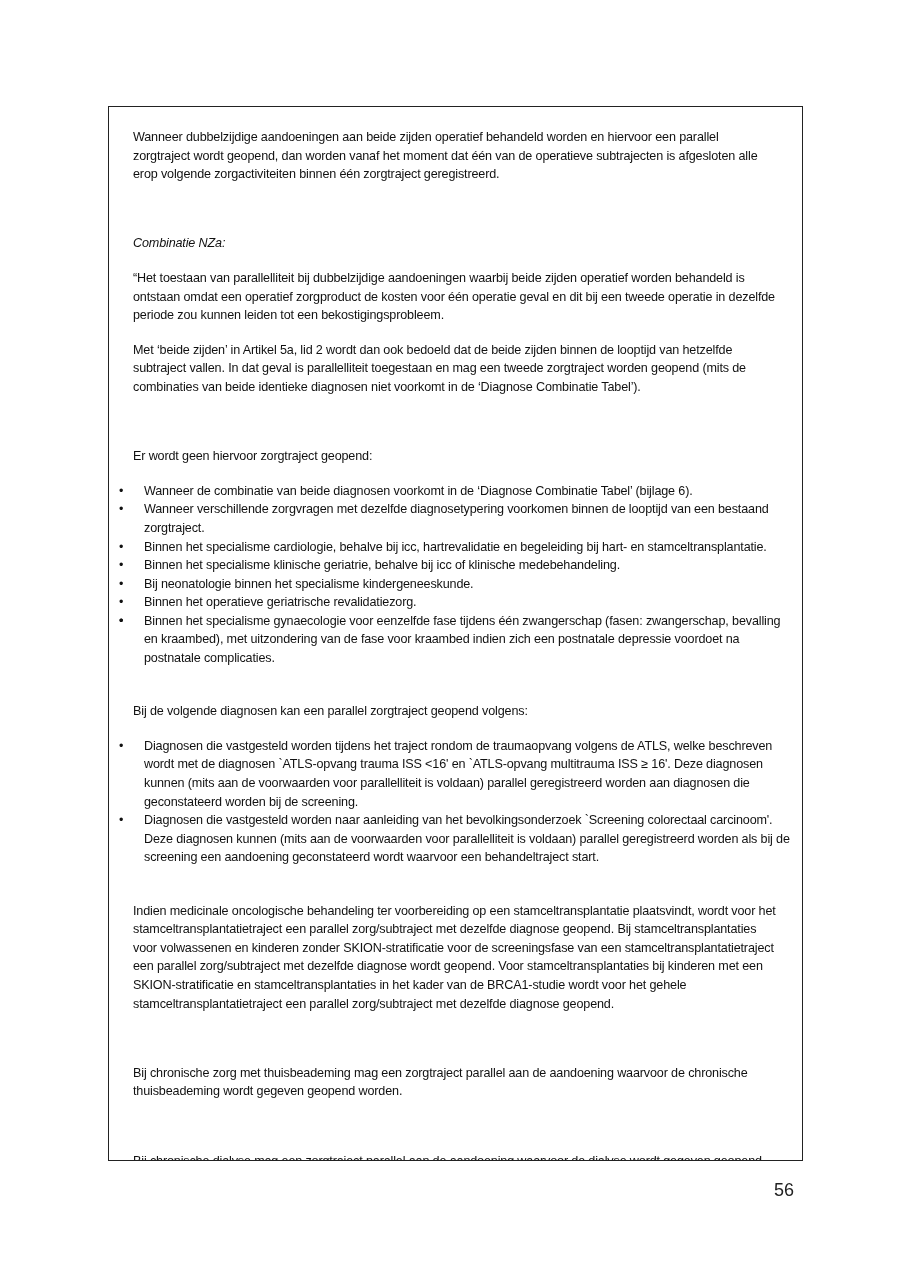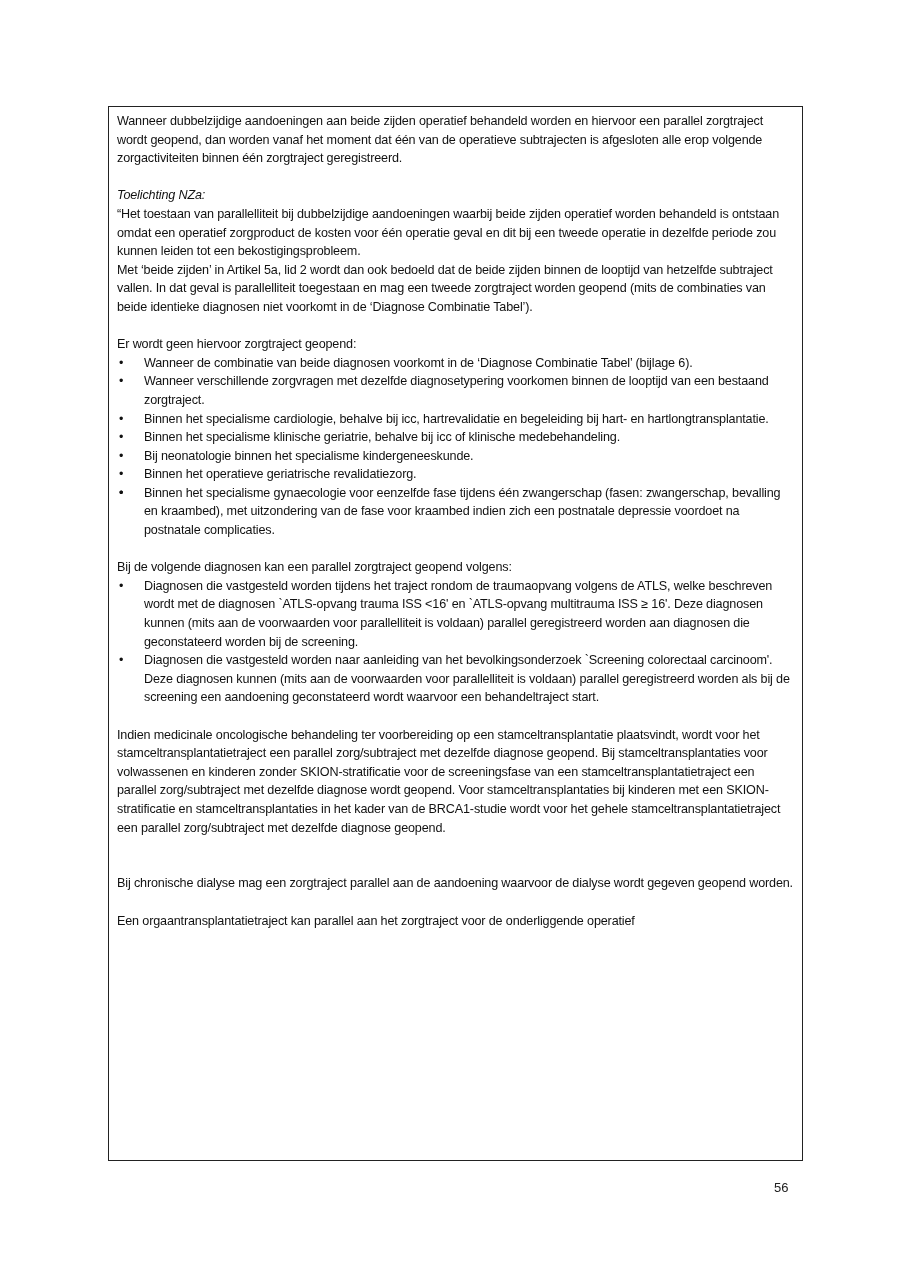--- a/index.html
+++ b/index.html
@@ -1,56 +1,57 @@
 <!DOCTYPE html>
 <html><head>
 <meta charset="utf-8">
 <style>
   html, body { margin: 0; padding: 0; background: #ffffff; }
   body { width: 900px; height: 1272px; position: relative; overflow: hidden;
          font-family: "Liberation Sans", sans-serif; color: #111; }
   .box { position: absolute; left: 108px; top: 106px; width: 695px; height: 1055px;
          border: 1px solid #222; box-sizing: border-box; padding: 5px 8px 0 8px; overflow: hidden; }
-  p { margin: 0; font-size: 12.6px; line-height: 18.6px; letter-spacing: -0.15px; }
+  p { margin: 16px; font-size: 12.6px; line-height: 18.6px; letter-spacing: -0.15px; }
   .gap { height: 18.6px; }
   .ital { font-style: italic; }
   ul { list-style: none; margin: 0; padding: 0; }
   li { position: relative; padding-left: 27px; font-size: 12.6px; line-height: 18.6px; letter-spacing: -0.15px; }
   li .bullet { position: absolute; left: 2px; top: 0; }
-  .page-num { position: absolute; left: 774px; top: 1180px; font-size: 13px; color: #222; }
+  .page-num { position: absolute; left: 774px; top: 1180px; font-size: 18px; color: #222; }
 </style>
 </head>
 <body>
 
 <div class="box">
   <p>Wanneer dubbelzijdige aandoeningen aan beide zijden operatief behandeld worden en hiervoor een parallel zorgtraject wordt geopend, dan worden vanaf het moment dat één van de operatieve subtrajecten is afgesloten alle erop volgende zorgactiviteiten binnen één zorgtraject geregistreerd.</p>
   <div class="gap"></div>
-  <p class="ital">Toelichting NZa:</p>
+  <p class="ital">Combinatie NZa:</p>
   <p>“Het toestaan van parallelliteit bij dubbelzijdige aandoeningen waarbij beide zijden operatief worden behandeld is ontstaan omdat een operatief zorgproduct de kosten voor één operatie geval en dit bij een tweede operatie in dezelfde periode zou kunnen leiden tot een bekostigingsprobleem.</p>
   <p>Met ‘beide zijden’ in Artikel 5a, lid 2 wordt dan ook bedoeld dat de beide zijden binnen de looptijd van hetzelfde subtraject vallen. In dat geval is parallelliteit toegestaan en mag een tweede zorgtraject worden geopend (mits de combinaties van beide identieke diagnosen niet voorkomt in de ‘Diagnose Combinatie Tabel’).</p>
   <div class="gap"></div>
   <p>Er wordt geen hiervoor zorgtraject geopend:</p>
   <ul>
     <li><span class="bullet">•</span><span>Wanneer de combinatie van beide diagnosen voorkomt in de ‘Diagnose Combinatie Tabel’ (bijlage 6).</span></li>
     <li><span class="bullet">•</span><span>Wanneer verschillende zorgvragen met dezelfde diagnosetypering voorkomen binnen de looptijd van een bestaand zorgtraject.</span></li>
-    <li><span class="bullet">•</span><span>Binnen het specialisme cardiologie, behalve bij icc, hartrevalidatie en begeleiding bij hart- en hartlongtransplantatie.</span></li>
+    <li><span class="bullet">•</span><span>Binnen het specialisme cardiologie, behalve bij icc, hartrevalidatie en begeleiding bij hart- en stamceltransplantatie.</span></li>
     <li><span class="bullet">•</span><span>Binnen het specialisme klinische geriatrie, behalve bij icc of klinische medebehandeling.</span></li>
     <li><span class="bullet">•</span><span>Bij neonatologie binnen het specialisme kindergeneeskunde.</span></li>
     <li><span class="bullet">•</span><span>Binnen het operatieve geriatrische revalidatiezorg.</span></li>
     <li><span class="bullet">•</span></li>
     <li><span class="bullet">•</span><span>Binnen het specialisme gynaecologie voor eenzelfde fase tijdens één zwangerschap (fasen: zwangerschap, bevalling en kraambed), met uitzondering van de fase voor kraambed indien zich een postnatale depressie voordoet na postnatale complicaties.</span></li>
   </ul>
   <div class="gap"></div>
   <p>Bij de volgende diagnosen kan een parallel zorgtraject geopend volgens:</p>
   <ul>
     <li><span class="bullet">•</span><span>Diagnosen die vastgesteld worden tijdens het traject rondom de traumaopvang volgens de ATLS, welke beschreven wordt met de diagnosen `ATLS-opvang trauma ISS &lt;16' en `ATLS-opvang multitrauma ISS ≥ 16'. Deze diagnosen kunnen (mits aan de voorwaarden voor parallelliteit is voldaan) parallel geregistreerd worden aan diagnosen die geconstateerd worden bij de screening.</span></li>
     <li><span class="bullet">•</span><span>Diagnosen die vastgesteld worden naar aanleiding van het bevolkingsonderzoek `Screening colorectaal carcinoom'. Deze diagnosen kunnen (mits aan de voorwaarden voor parallelliteit is voldaan) parallel geregistreerd worden als bij de screening een aandoening geconstateerd wordt waarvoor een behandeltraject start.</span></li>
   </ul>
   <div class="gap"></div>
   <p>Indien medicinale oncologische behandeling ter voorbereiding op een stamceltransplantatie plaatsvindt, wordt voor het stamceltransplantatietraject een parallel zorg/subtraject met dezelfde diagnose geopend. Bij stamceltransplantaties voor volwassenen en kinderen zonder SKION-stratificatie voor de screeningsfase van een stamceltransplantatietraject een parallel zorg/subtraject met dezelfde diagnose wordt geopend. Voor stamceltransplantaties bij kinderen met een SKION-stratificatie en stamceltransplantaties in het kader van de BRCA1-studie wordt voor het gehele stamceltransplantatietraject een parallel zorg/subtraject met dezelfde diagnose geopend.</p>
   <div class="gap"></div>
+  <p>Bij chronische zorg met thuisbeademing mag een zorgtraject parallel aan de aandoening waarvoor de chronische thuisbeademing wordt gegeven geopend worden.</p>
   <div class="gap"></div>
   <p>Bij chronische dialyse mag een zorgtraject parallel aan de aandoening waarvoor de dialyse wordt gegeven geopend worden.</p>
   <div class="gap"></div>
   <p>Een orgaantransplantatietraject kan parallel aan het zorgtraject voor de onderliggende operatief</p>
 </div>
 
 <div class="page-num">56</div>
 
 </body></html>

